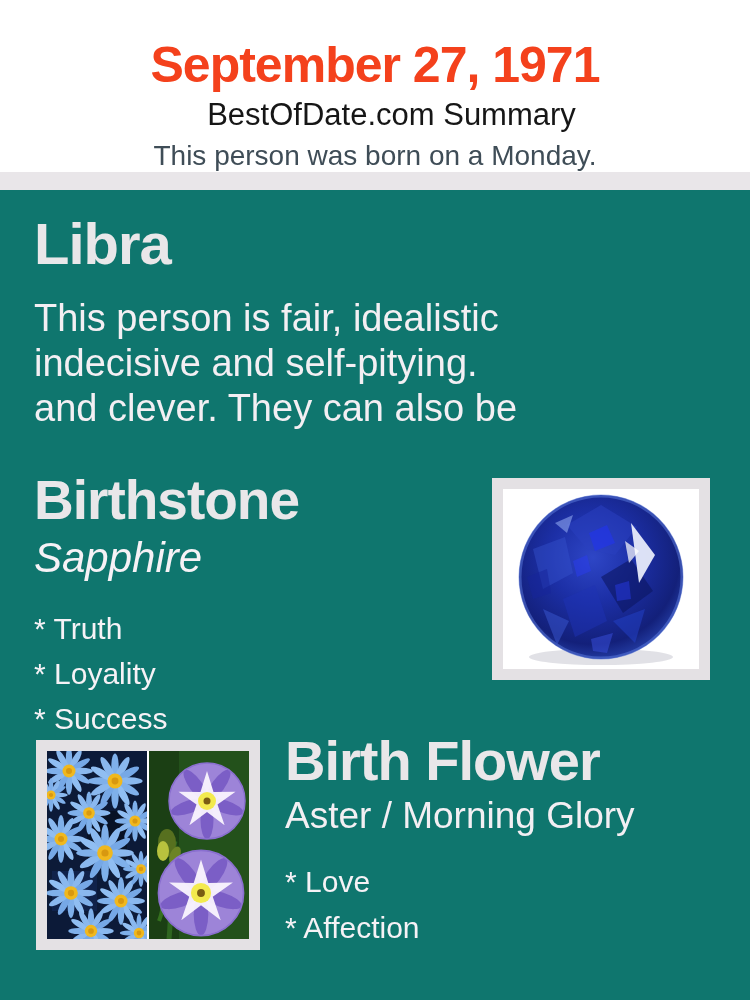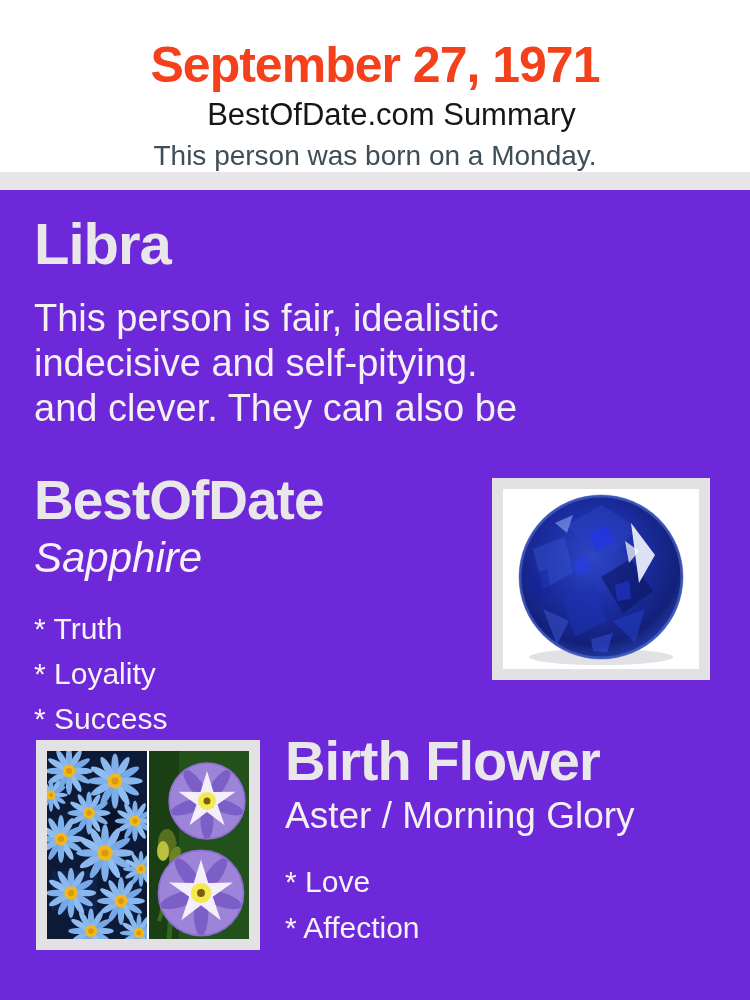--- a/index.html
+++ b/index.html
@@ -26,21 +26,21 @@
   }
   .weekday-note{
     font-size:28px;color:#3f4d57;line-height:36px;margin-top:4px;
   }
 
   
   .divider{width:750px;height:18px;background:#e9e6e9;}
 
   
   .purple{
-    position:relative;width:750px;height:810px;background:#6d28d9;color:#f6f2f6;
+    position:relative;width:750px;height:810px;background:#0f766e;color:#f6f2f6;
   }
   .h-big{
     position:absolute;font-weight:bold;color:#e9e7e9;
     letter-spacing:-1px;line-height:1.12;margin:0;
   }
   .zodiac-heading{left:34px;top:22px;font-size:58px;}
   .zodiac-desc{
     position:absolute;left:34px;top:106px;font-size:38px;line-height:45px;
     color:#f3eff3;font-weight:normal;
   }
@@ -82,21 +82,21 @@
   <div class="purple">
 
     <h2 class="h-big zodiac-heading">Libra</h2>
 
     <div class="zodiac-desc">
       <div>This person is fair, idealistic</div>
       <div>indecisive and self-pitying.</div>
       <div>and clever. They can also be</div>
     </div>
 
-    <h2 class="h-big birthstone-heading">BestOfDate</h2>
+    <h2 class="h-big birthstone-heading">Birthstone</h2>
     <div class="birthstone-name">Sapphire</div>
 
     <div class="trait-list birthstone-traits">
       <div>* Truth</div>
       <div>* Loyality</div>
       <div>* Success</div>
     </div>
 
     <div class="photo-frame gem-frame">
       <div class="gem-inner">

